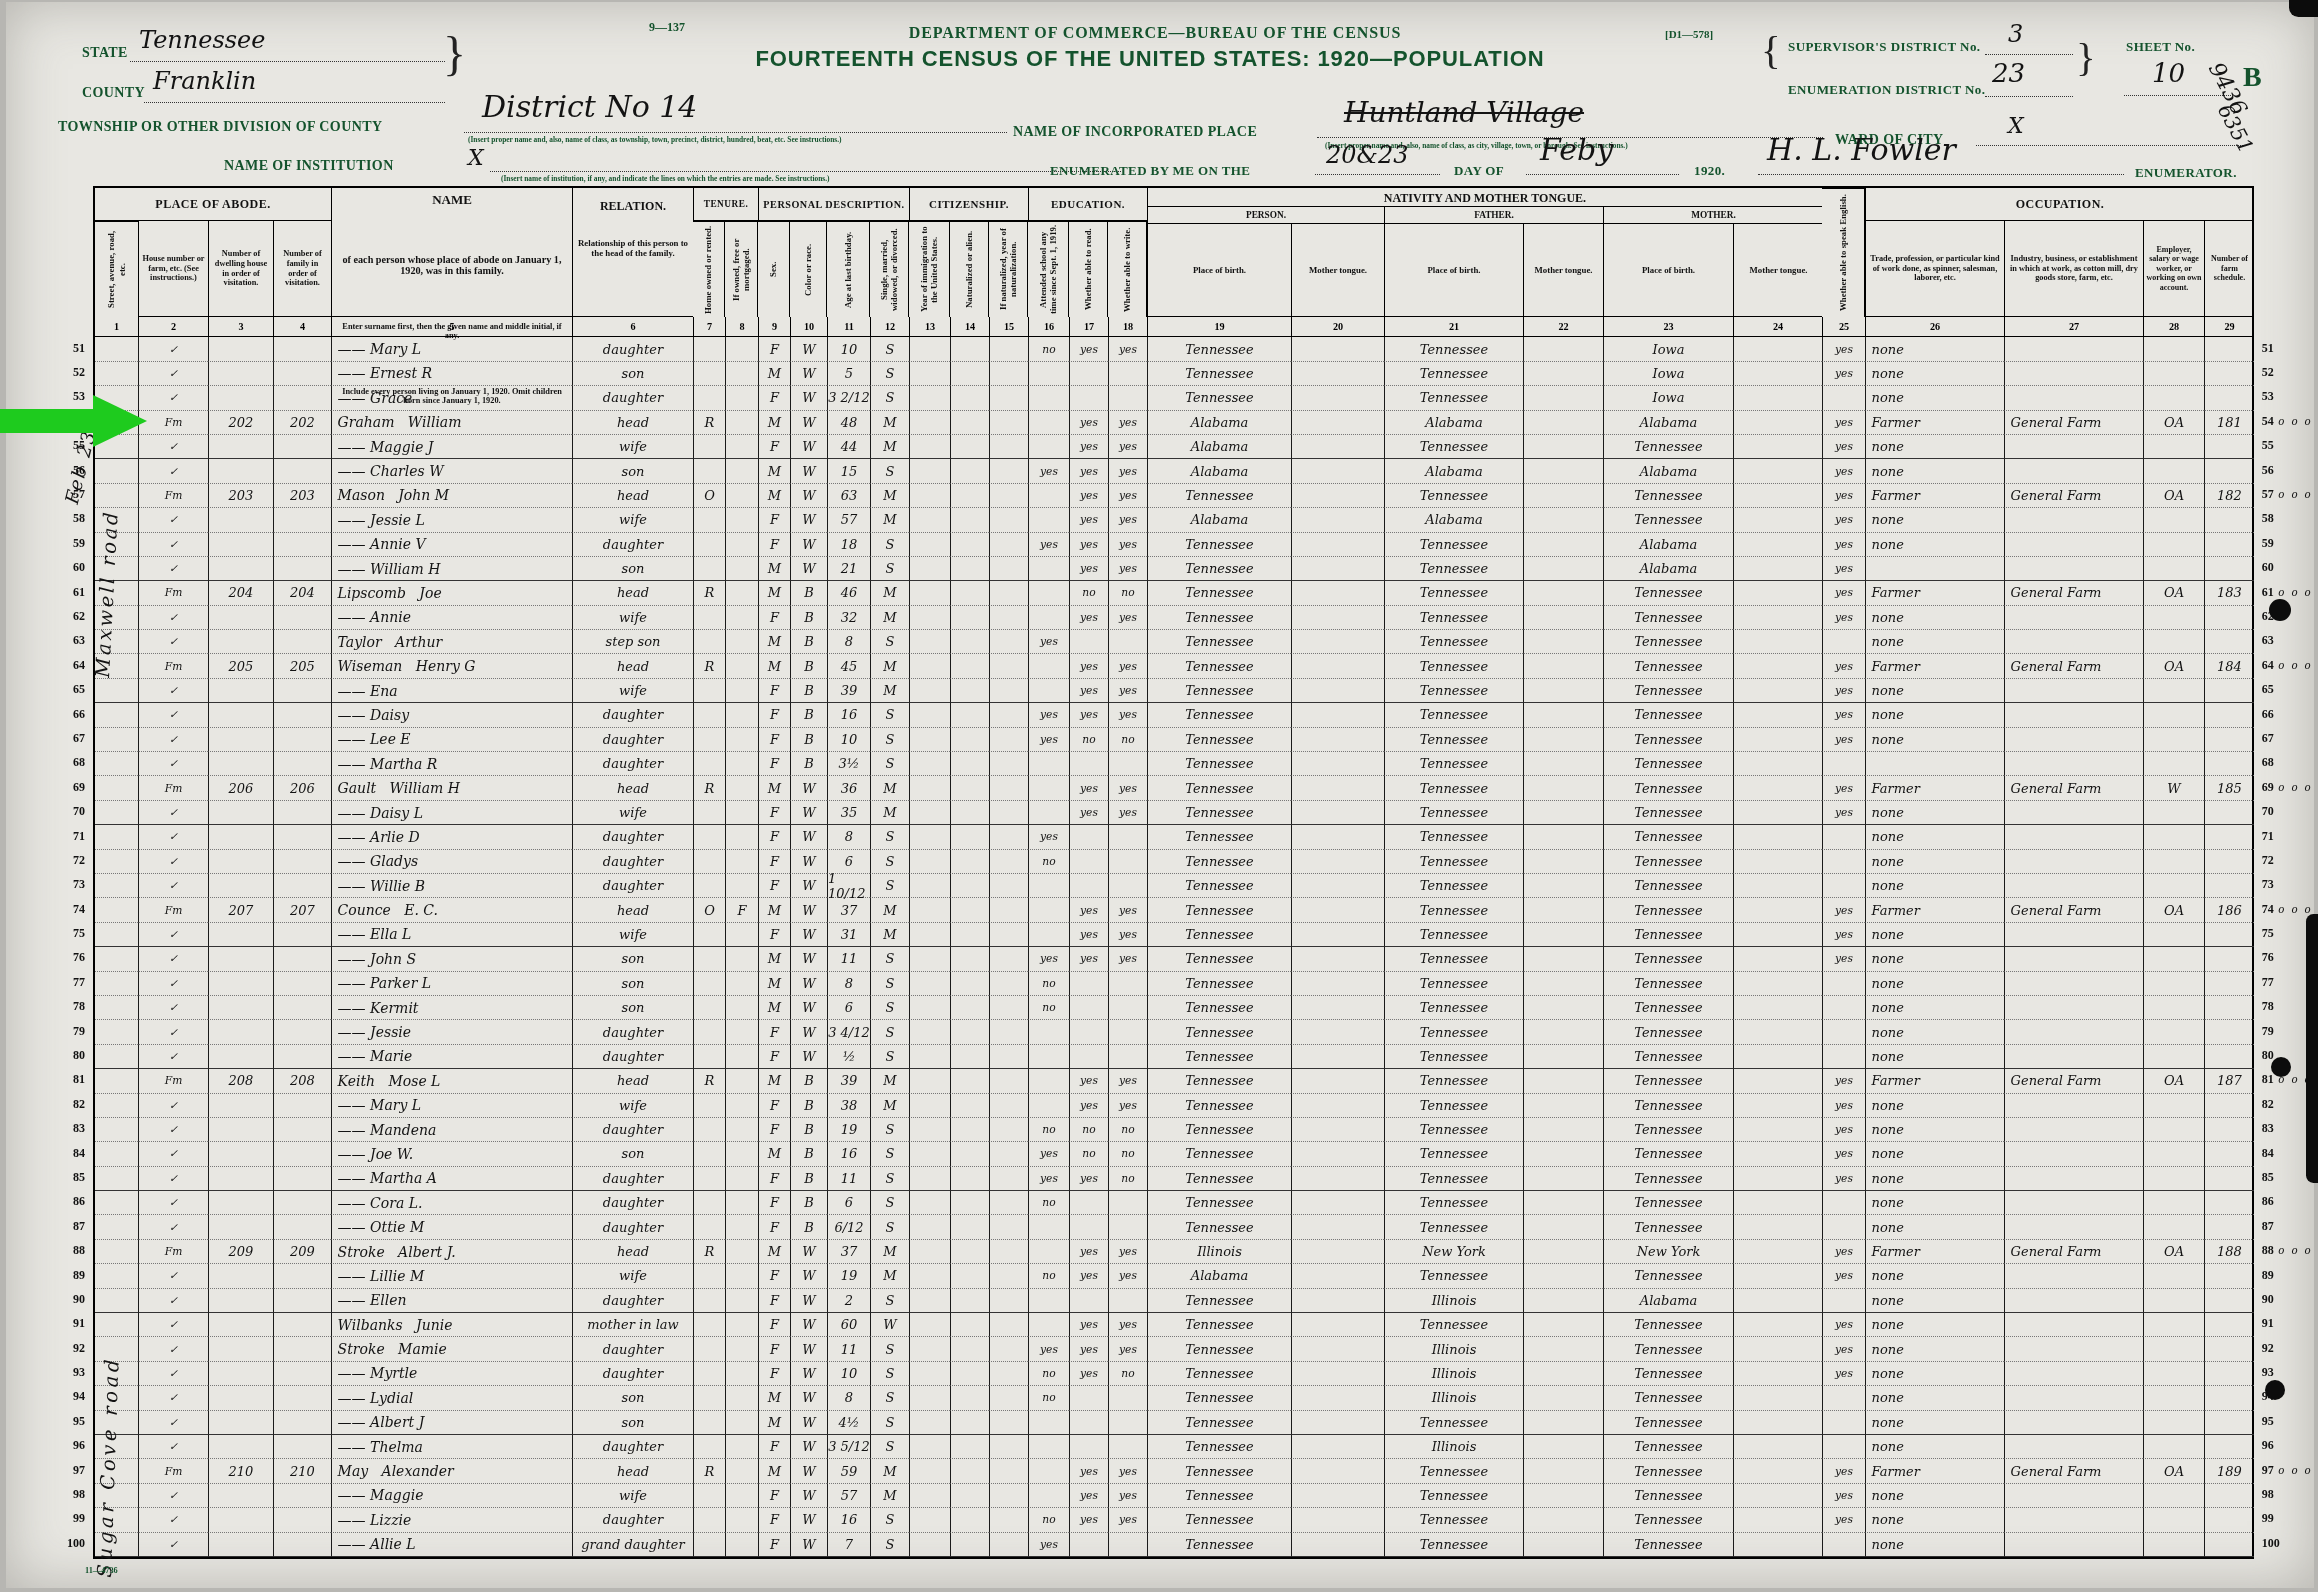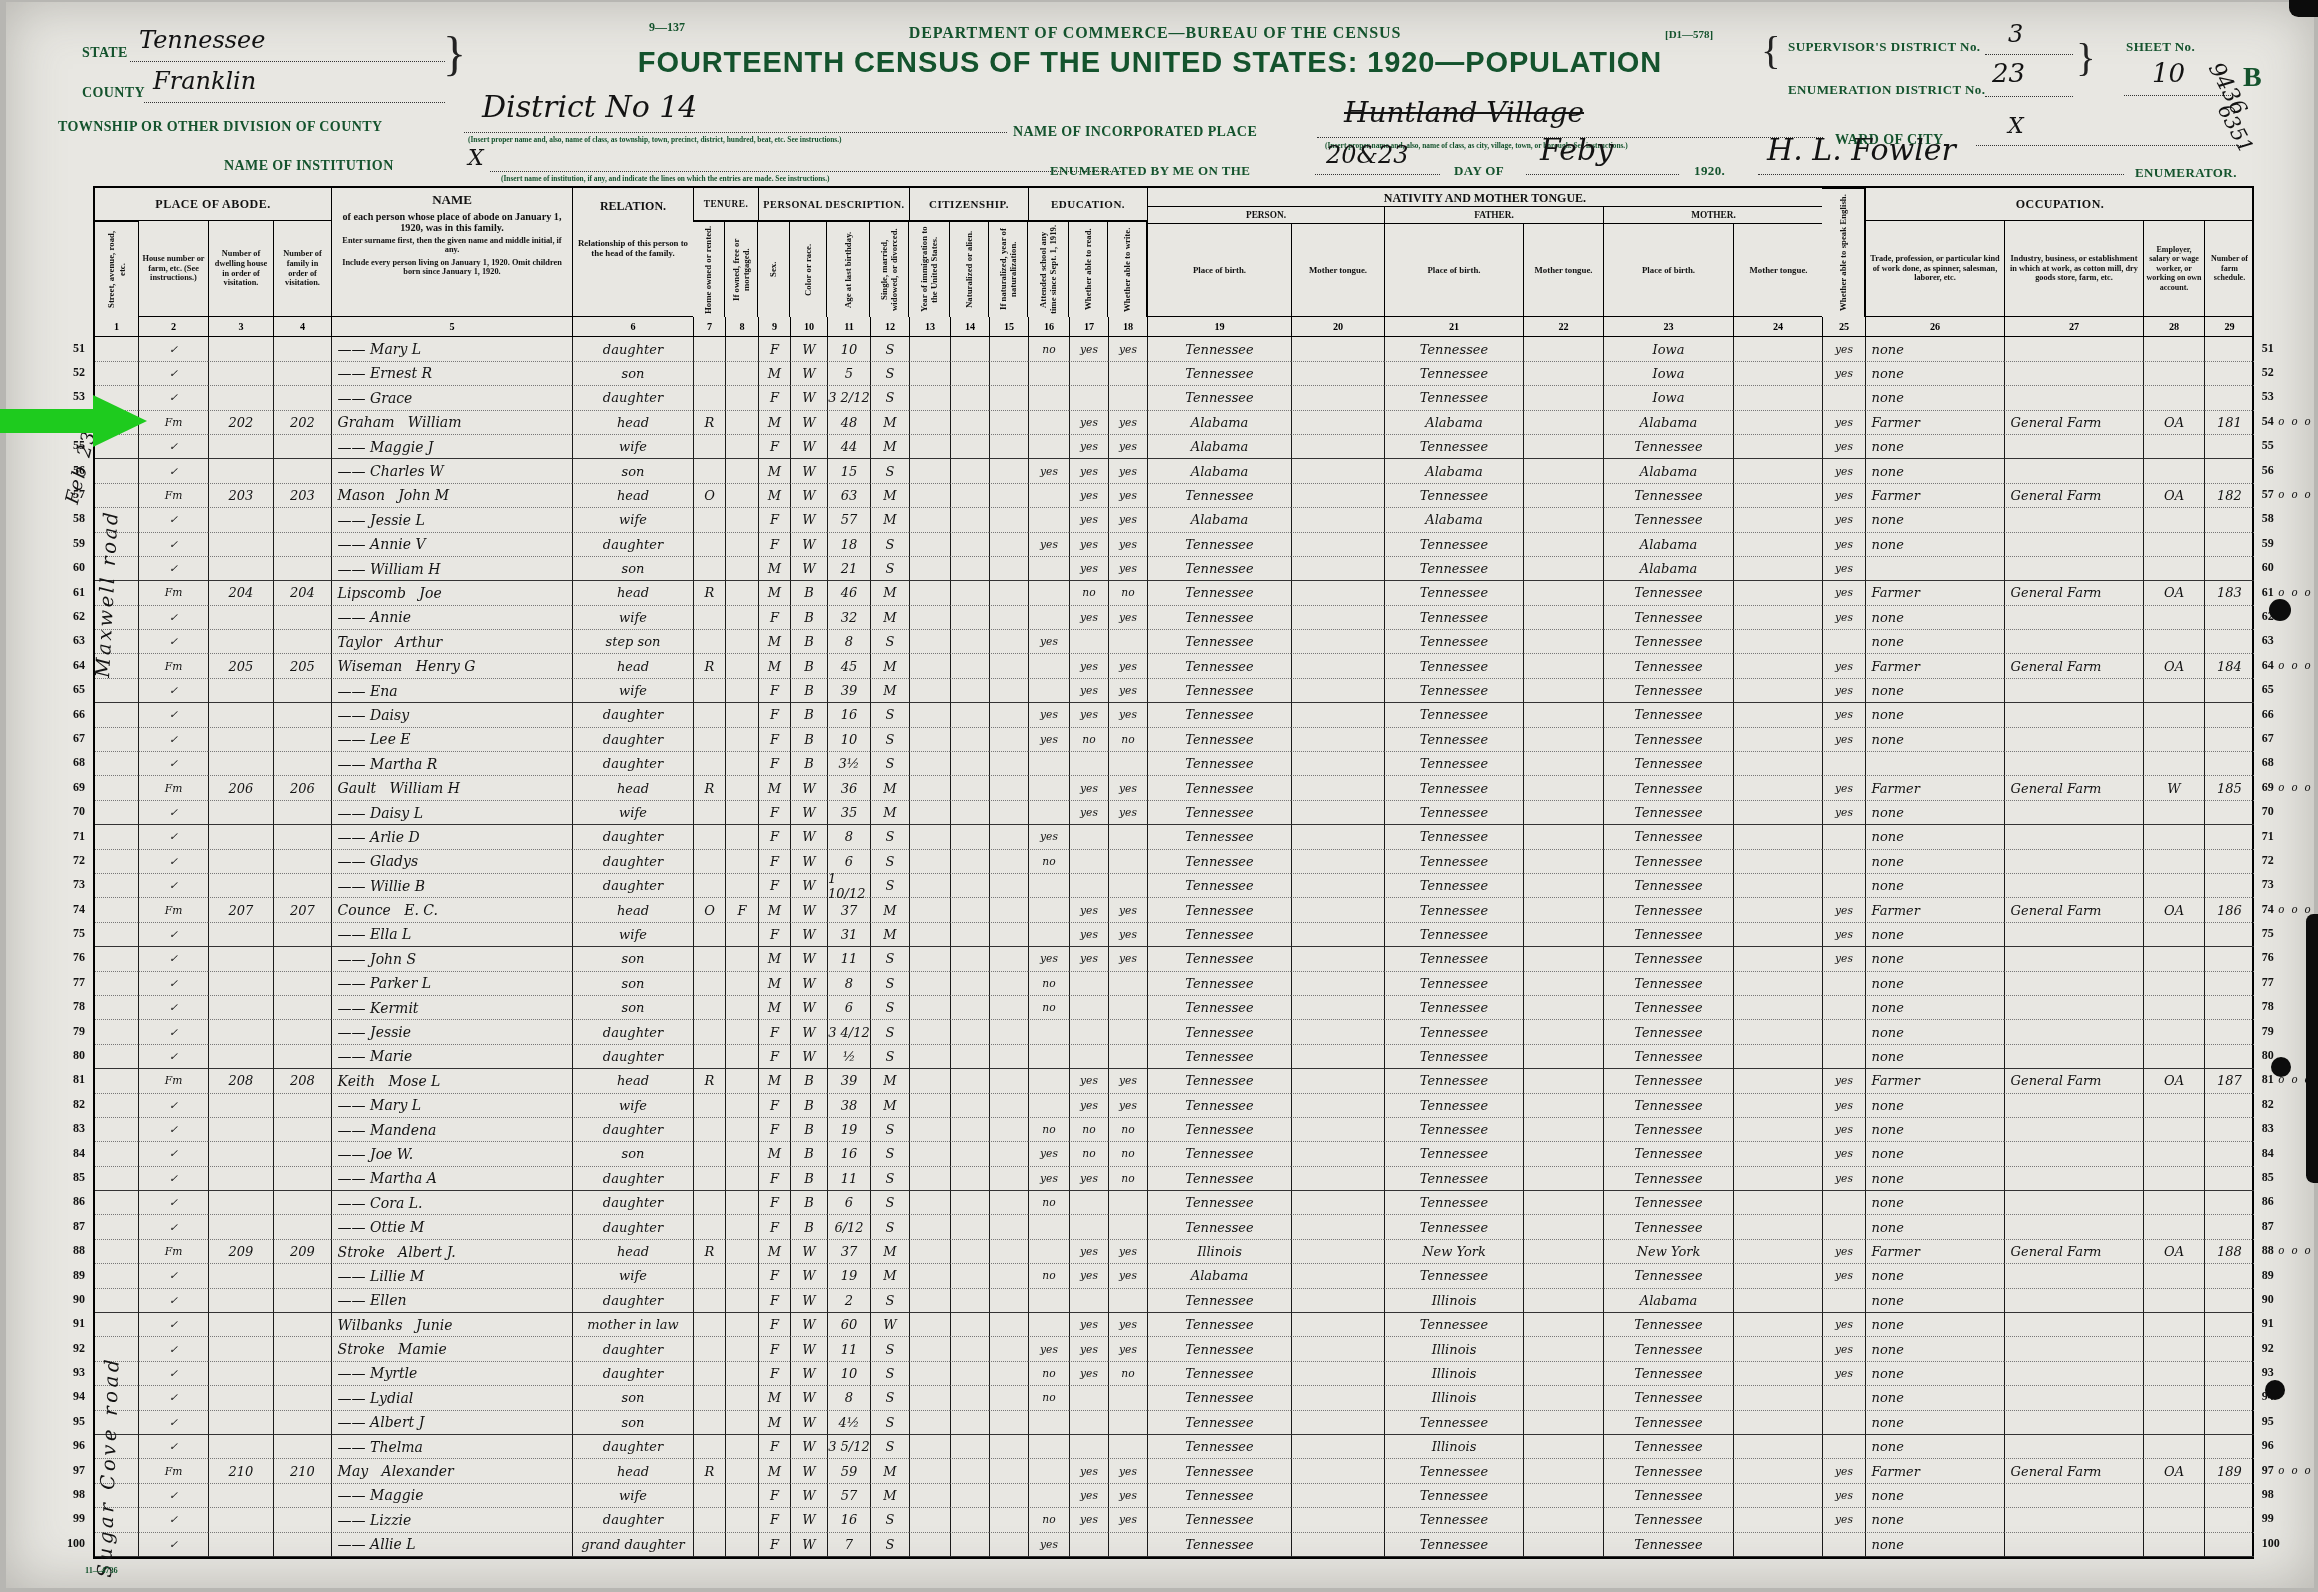--- a/index.html
+++ b/index.html
@@ -4,21 +4,21 @@
 <style>
   html,body{margin:0;padding:0;}
   body{width:2319px;height:1593px;position:relative;background:#b7b6b2;font-family:"Liberation Serif",serif;overflow:hidden;}
   .sheet{position:absolute;left:5.6px;top:1.9px;width:2308px;height:1586px;background:#e8e7e2;
          box-shadow:inset 0 0 56px rgba(120,118,110,.45);}
   
   .p{position:absolute;color:#14532d;white-space:nowrap;}
   .lbl{font-weight:bold;font-size:14px;letter-spacing:0.4px;}
   .note{font-weight:bold;font-size:7.4px;letter-spacing:0;}
   .deptline{font-weight:bold;font-size:16px;letter-spacing:0.9px;}
-  .title{font-weight:bold;font-size:29px;letter-spacing:0.9px;font-family:"Liberation Sans",sans-serif;}
+  .title{font-weight:bold;font-size:22px;letter-spacing:0.9px;font-family:"Liberation Sans",sans-serif;}
   .brace{font-size:48px;font-weight:400;color:#222;}
   .dotline{position:absolute;border-bottom:1.9px dotted #333;height:0;}
   
   .hw{font-family:"DejaVu Serif",serif;font-style:italic;color:#131313;}
   .hwbig{font-size:24px;}
   .strike{text-decoration:line-through;text-decoration-thickness:1.9px;}
   
   .tablewrap{position:absolute;left:93px;top:186px;width:2157px;border:2.8px solid #000;background:transparent;}
   .grid{display:grid;grid-template-columns:43px 70px 65px 58px 241px 121px 32px 33px 32px 37px 43px 39px 41px 39px 39px 41px 39px 39px 144px 93px 139px 80px 130px 89px 43px 139px 139px 61px 50px;}
   #thead{grid-template-rows:33px 96px 20.4px;}
@@ -124,21 +124,21 @@
 </div>
 
 <div class="tablewrap">
   <div class="grid" id="thead">
     <div class="th gh nbl" style="grid-column:1/5;grid-row:1;">PLACE OF ABODE.</div>
     <div class="th vh nbl" style="grid-column:1;grid-row:2;">Street, avenue, road, etc.</div>
     <div class="th sh" style="grid-column:2;grid-row:2;">House number or farm, etc. (See instructions.)</div>
     <div class="th sh" style="grid-column:3;grid-row:2;">Number of dwelling house in order of visitation.</div>
     <div class="th sh" style="grid-column:4;grid-row:2;">Number of family in order of visitation.</div>
 
-    <div class="th stack b2" style="grid-column:5;grid-row:1/3;">
+    <div class="th stack b2" style="grid-column:5;grid-row:1/3;gap:43px;">
       <div style="font-size:13px;margin-top:1.9px;">NAME</div>
       <div style="font-size:10.2px;font-weight:bold;margin-top:2.8px;white-space:normal;">of each person whose place of abode on January 1, 1920, was in this family.</div>
       <div style="font-size:8.3px;margin-top:3.7px;white-space:normal;">Enter surname first, then the given name and middle initial, if any.</div>
       <div style="font-size:8.3px;margin-top:3.7px;white-space:normal;">Include every person living on January 1, 1920.  Omit children born since January 1, 1920.</div>
     </div>
 
     <div class="th stack b2" style="grid-column:6;grid-row:1/3;">
       <div style="font-size:12px;margin-top:9px;">RELATION.</div>
       <div style="font-size:8.8px;margin-top:24px;white-space:normal;">Relationship of this person to the head of the family.</div>
     </div>

